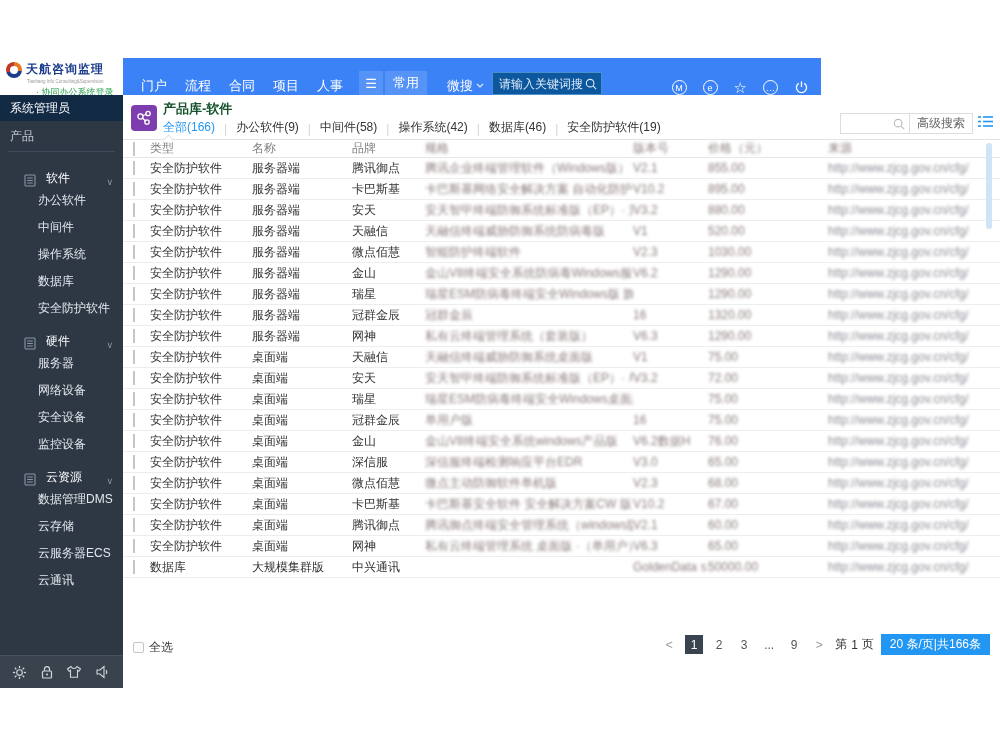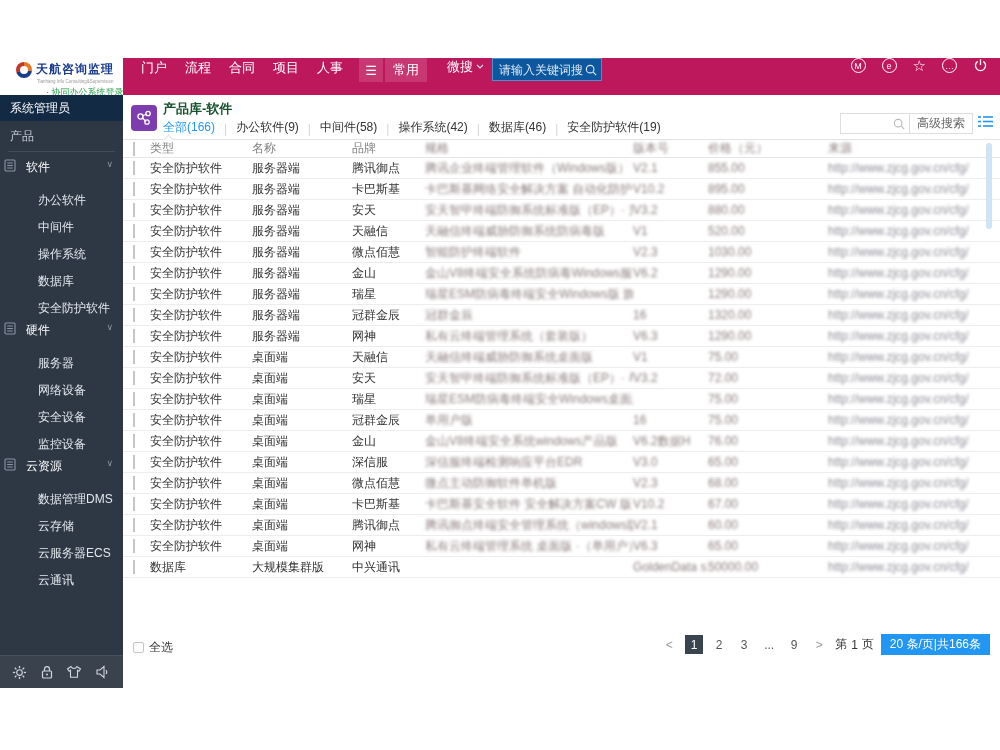--- a/index.html
+++ b/index.html
@@ -1,48 +1,48 @@
 <!DOCTYPE html>
 <html><head>
 <meta charset="utf-8">
 <style>
   * { margin:0; padding:0; box-sizing:border-box; font-family:"Liberation Sans","DejaVu Sans",sans-serif; }
   body { background:#fff; width:1000px; height:750px; position:relative; overflow:hidden; }
   .app { position:absolute; left:0; top:58px; width:1000px; height:630px; }
 
   
   .hdr { position:absolute; left:0; top:0; width:1000px; height:37px; }
-  .logo-box { position:absolute; left:0; top:0; width:123px; height:37px; background:#fff; padding:3px 0 0 16px; }
+  .logo-box { position:absolute; left:0; top:0; width:123px; height:37px; background:#fff; padding:3px 0 0 6px; }
   .logo-row { display:flex; align-items:center; gap:4px; }
   .logo-disc { width:16px; height:16px; border-radius:50%; background:conic-gradient(#e87722 0 100deg,#1a3c8c 100deg 250deg,#c0392b 250deg 360deg); position:relative; flex:0 0 16px;}
   .logo-disc::after { content:""; position:absolute; left:4px; top:4px; width:8px; height:8px; background:#fff; border-radius:50%; }
   .logo-name { font-size:12px; font-weight:bold; color:#1a3c8c; letter-spacing:1px; white-space:nowrap; }
   .logo-tag { font-size:5px; color:#999; margin-left:21px; white-space:nowrap; transform:scale(.9); transform-origin:left; }
   .logo-login { font-size:9px; color:#2ba14d; margin:2px 8px 0 30px; white-space:nowrap; }
-  .nav { position:absolute; left:123px; top:0; width:877px; height:37px; background:#be185d; display:flex; align-items:flex-start; color:#fff; }
+  .nav { position:absolute; left:123px; top:0; width:698px; height:37px; background:#3b82f6; display:flex; align-items:flex-end; color:#fff; }
   .nav-item { font-size:13px; margin-left:18px; cursor:pointer; white-space:nowrap; }
   .nav-burger { margin-left:16px; width:24px; height:24px; background:rgba(255,255,255,.14); display:flex; align-items:center; justify-content:center; font-size:13px; cursor:pointer; }
   .nav-pin { margin-left:2px; height:24px; padding:0 8px; background:rgba(255,255,255,.14); display:flex; align-items:center; font-size:13px; cursor:pointer; }
   .wesearch { margin-left:20px; font-size:13px; display:flex; align-items:center; gap:3px; cursor:pointer; }
   .wesearch svg { opacity:.85; }
   .nav-search { margin-left:8px; width:110px; height:23px; background:#0d579f; border:1px solid #4a8fce; display:flex; align-items:center; padding:0 4px 0 6px; }
   .nav-search input { flex:1; min-width:0; background:transparent; border:none; outline:none; color:#e8f1fa; font-size:12px; }
   .nav-search input::placeholder { color:#dce9f5; }
   .nav-icons { margin-left:auto; margin-right:12px; display:flex; align-items:center; gap:16px; }
   .circ { width:15px; height:15px; border:1px solid #fff; border-radius:50%; display:flex; align-items:center; justify-content:center; font-size:9px; color:#fff; cursor:pointer; }
   .star { font-size:15px; color:#fff; cursor:pointer; line-height:1; }
   .nav-icons svg { cursor:pointer; }
 
   
   .side { position:absolute; left:0; top:37px; width:123px; height:593px; background:#2e3744; }
   .side-role { height:26px; line-height:26px; background:#132a45; color:#fff; font-size:12px; padding-left:10px; }
   .side-section { height:30px; line-height:30px; color:#c6cdd5; font-size:12px; padding-left:10px; }
   .side-divider { height:1px; background:#414b5a; margin:0 8px; }
   .side-list { padding-top:7px; }
-  .grp { height:28px; display:flex; align-items:flex-start; color:#fff; font-size:12px; padding-left:4px; cursor:pointer; position:relative; }
+  .grp { height:28px; display:flex; align-items:flex-end; color:#fff; font-size:12px; padding-left:24px; cursor:pointer; position:relative; }
   .grp .gicon { margin-right:10px; display:flex; }
   .grp .chev { position:absolute; right:10px; color:#8a97a5; font-size:9px; }
   .child { height:27px; line-height:27px; color:#e3e8ee; font-size:12px; padding-left:38px; cursor:pointer; white-space:nowrap; }
   .side-tools { position:absolute; left:0; bottom:0; width:123px; height:33px; background:#3a424e; border-top:1px solid #47505c; display:flex; align-items:center; justify-content:space-around; padding:0 6px; }
   .side-tools .t { display:flex; cursor:pointer; }
 
   
   .main-head { position:absolute; left:123px; top:37px; width:877px; height:45px; background:#fff; border-bottom:1px solid #e3e3e3; }
   .mh-icon { position:absolute; left:8px; top:10px; width:26px; height:26px; border-radius:4px; background:#7d3daf; display:flex; align-items:center; justify-content:center; }
   .mh-title { position:absolute; left:40px; top:5px; font-size:13px; font-weight:bold; color:#14532d; }

